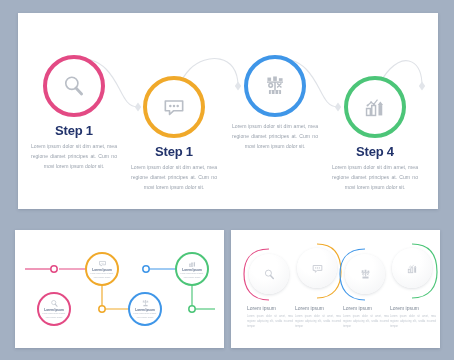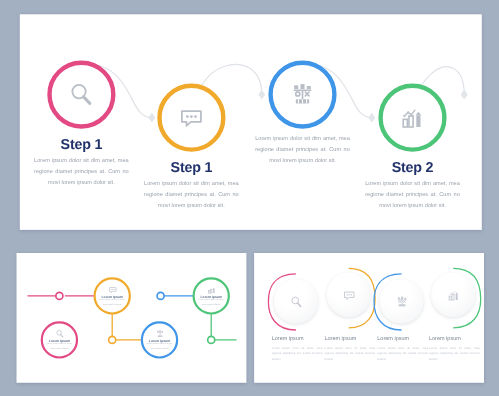--- a/index.html
+++ b/index.html
@@ -159,21 +159,21 @@
           <rect x="4.2" y="13.4" width="3.5" height="6.4"></rect>
           <rect x="9" y="10.6" width="3.5" height="9.2"></rect>
           <path d="M15.2 19.8 v-9.6 h3.5 v9.6 z" fill="#b9bec6" stroke="none"></path>
           <path d="M16.95 10.2 l-2.5 0 l2.5 -3.2 l2.5 3.2 z" fill="#b9bec6" stroke="none"></path>
           <path d="M5.1 10.6 L8.4 7.6 L11 9.4 L14.3 5.2" stroke-width="1.1"></path>
           <circle cx="5.1" cy="10.6" r=".95" fill="#b9bec6" stroke="none"></circle>
           <circle cx="8.4" cy="7.6" r=".95" fill="#b9bec6" stroke="none"></circle>
           <circle cx="11" cy="9.4" r=".95" fill="#b9bec6" stroke="none"></circle>
         </svg>
       </div>
-      <div class="step-title">Step 2</div>
+      <div class="step-title">Step 4</div>
       <div class="step-body">Lorem ipsum dolor sit dim amet, mea regione diamet principes at. Cum no movi lorem ipsum dolor sit.</div>
     </div>
   </div>
 
   <div class="panel" id="panel-bl">
     <svg class="bl-svg" viewBox="0 0 209 118">
       <g fill="none" stroke-width="1.15">
         <path d="M10 39 H39" stroke="#e34a84"></path>
         <path d="M44 39 H87" stroke="#e34a84"></path>
         <path d="M87 39 V79" stroke="#f0a92a"></path>

